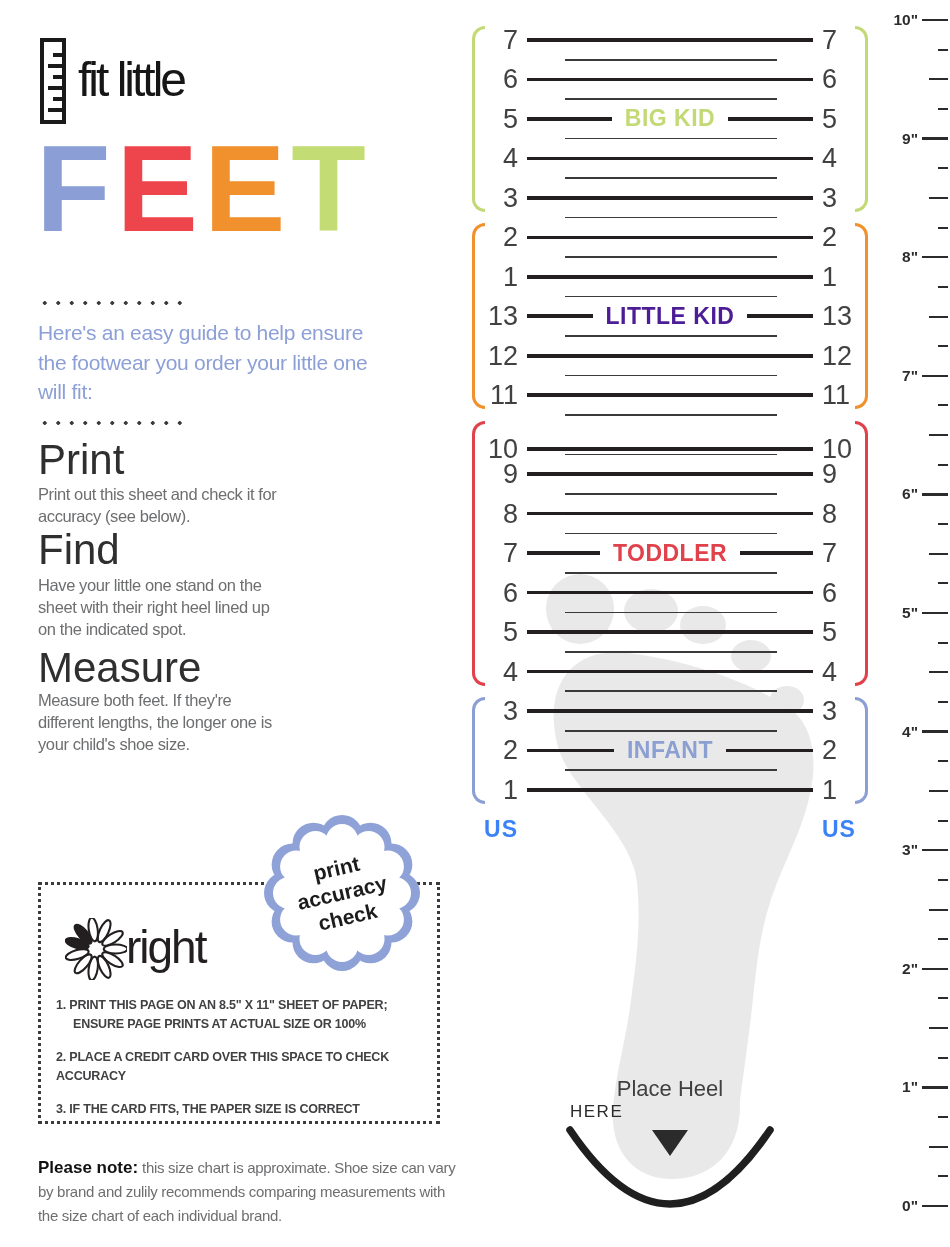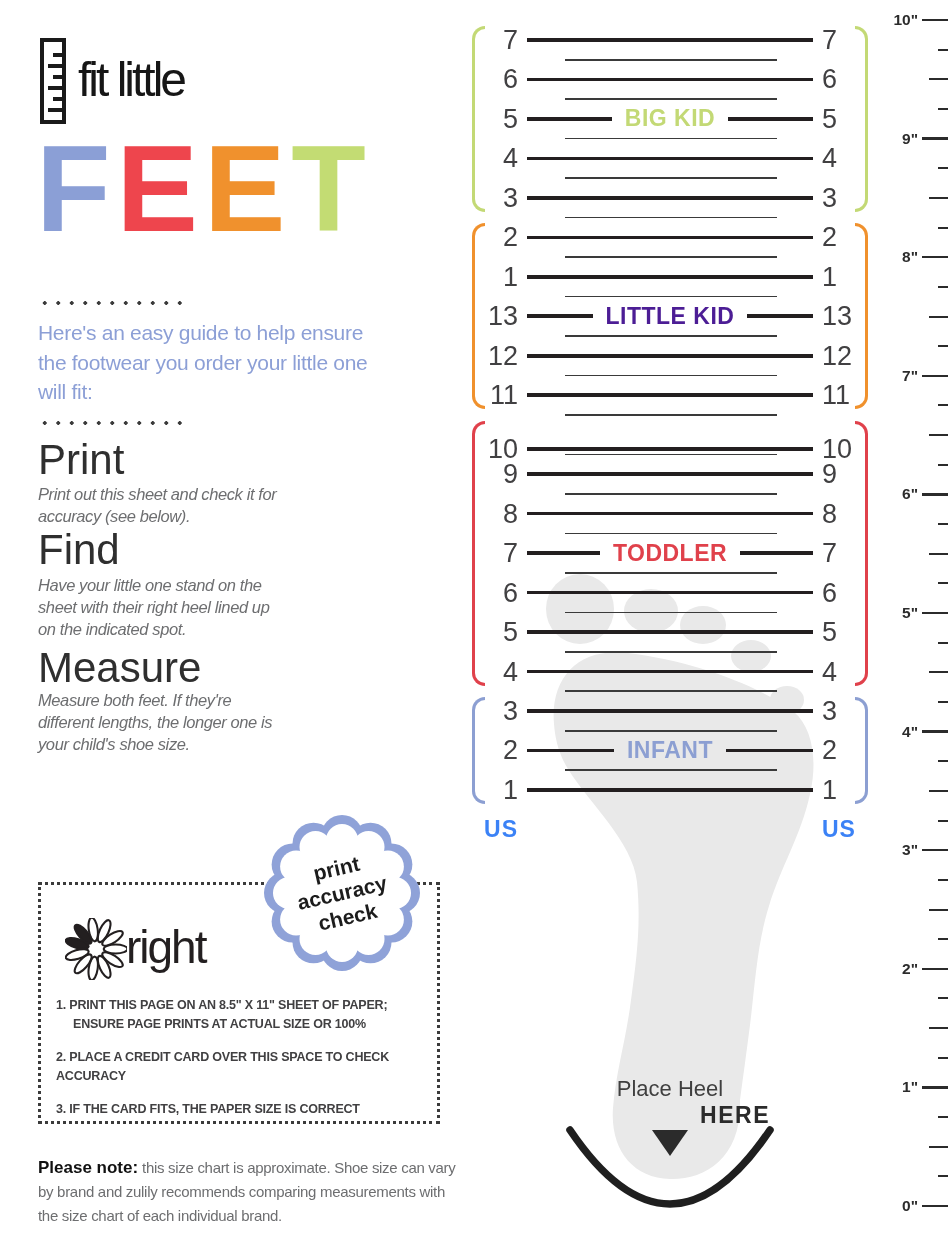--- a/index.html
+++ b/index.html
@@ -28,31 +28,31 @@
         background-image:radial-gradient(circle, #3b3b3b 1.6px, transparent 1.9px);
         background-size:13.5px 4px;}
   .dots-a{top:301px;} .dots-b{top:421px;}
 
   
   .intro{position:absolute;left:38px;top:318px;width:345px;margin:0;
          font-size:21px;line-height:29.5px;letter-spacing:-0.3px;color:#8c9fd6;}
   .step-title{position:absolute;left:38px;margin:0;font-size:42px;font-weight:300;
               color:#2f2f2f;line-height:44px;letter-spacing:0;}
   .step-body{position:absolute;left:38px;margin:0;width:240px;font-size:16.5px;
-             letter-spacing:-0.4px;line-height:21.8px;color:#6d6e70;font-style:italic;}
+             letter-spacing:-0.4px;line-height:21.8px;color:#6d6e70;}
   .t1{top:438px;} .b1{top:484px;}
   .t2{top:528px;} .b2{top:575px;}
   .t3{top:646px;} .b3{top:690px;}
 
   
   .foot-svg{position:absolute;left:520px;top:560px;}
   .heel-l1{position:absolute;left:570px;top:1076px;width:200px;text-align:center;
            font-size:22px;font-weight:300;color:#3f3f3f;}
-  .heel-l2{position:absolute;left:570px;top:1102px;width:200px;text-align:right;
-           font-size:23px;font-weight:700;letter-spacing:1.5px;color:#2b2b2b;}
+  .heel-l2{position:absolute;left:570px;top:1102px;width:200px;text-align:left;
+           font-size:17px;font-weight:400;letter-spacing:1.5px;color:#2b2b2b;}
   .heel-triangle{position:absolute;left:652px;top:1130px;width:0;height:0;
            border-left:18px solid transparent;border-right:18px solid transparent;
            border-top:26px solid #2b2b2b;}
   .heel-arc{position:absolute;left:560px;top:1120px;}
 
   
   .size-chart{position:absolute;left:0;top:0;width:950px;height:870px;}
   .size-row{position:absolute;left:0;width:890px;height:30px;}
   .num{position:absolute;top:0;font-size:27px;color:#414042;line-height:30px;}
   .num-l{left:450px;width:68px;text-align:right;}

